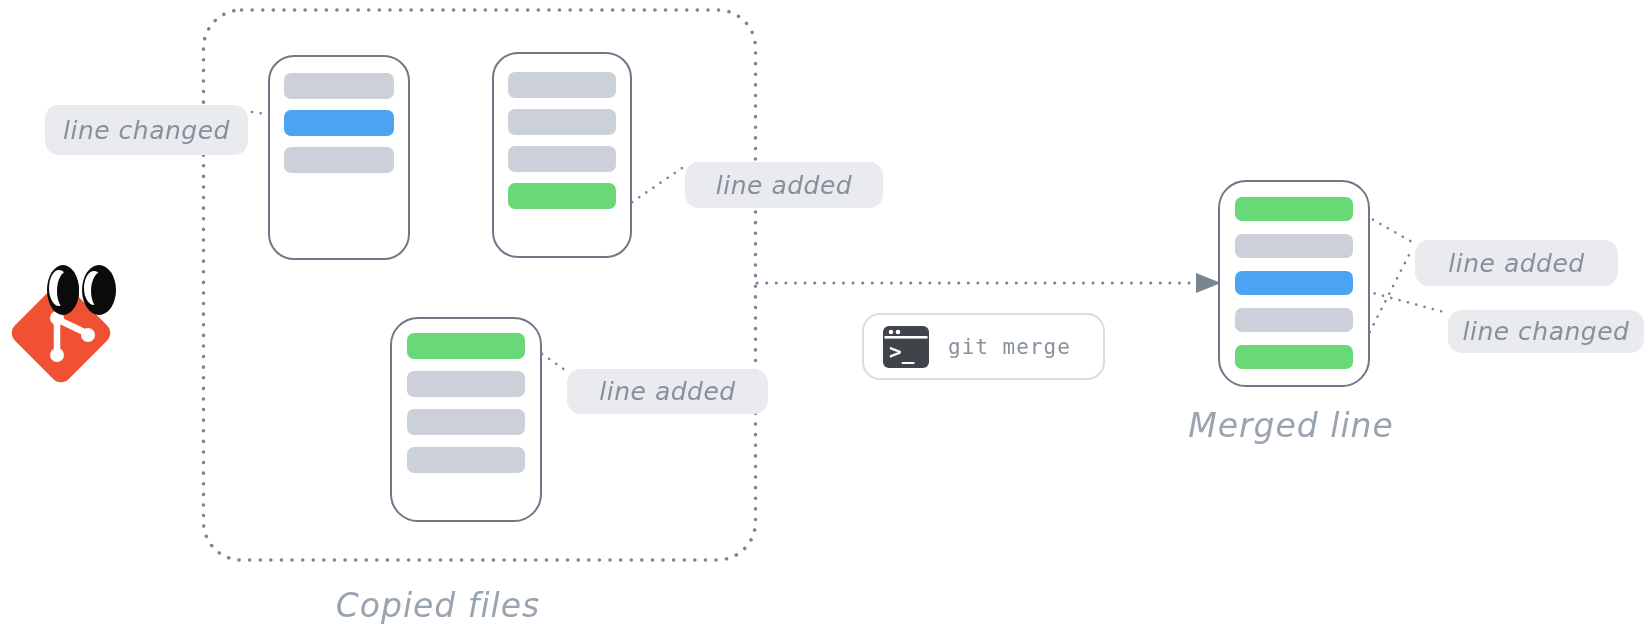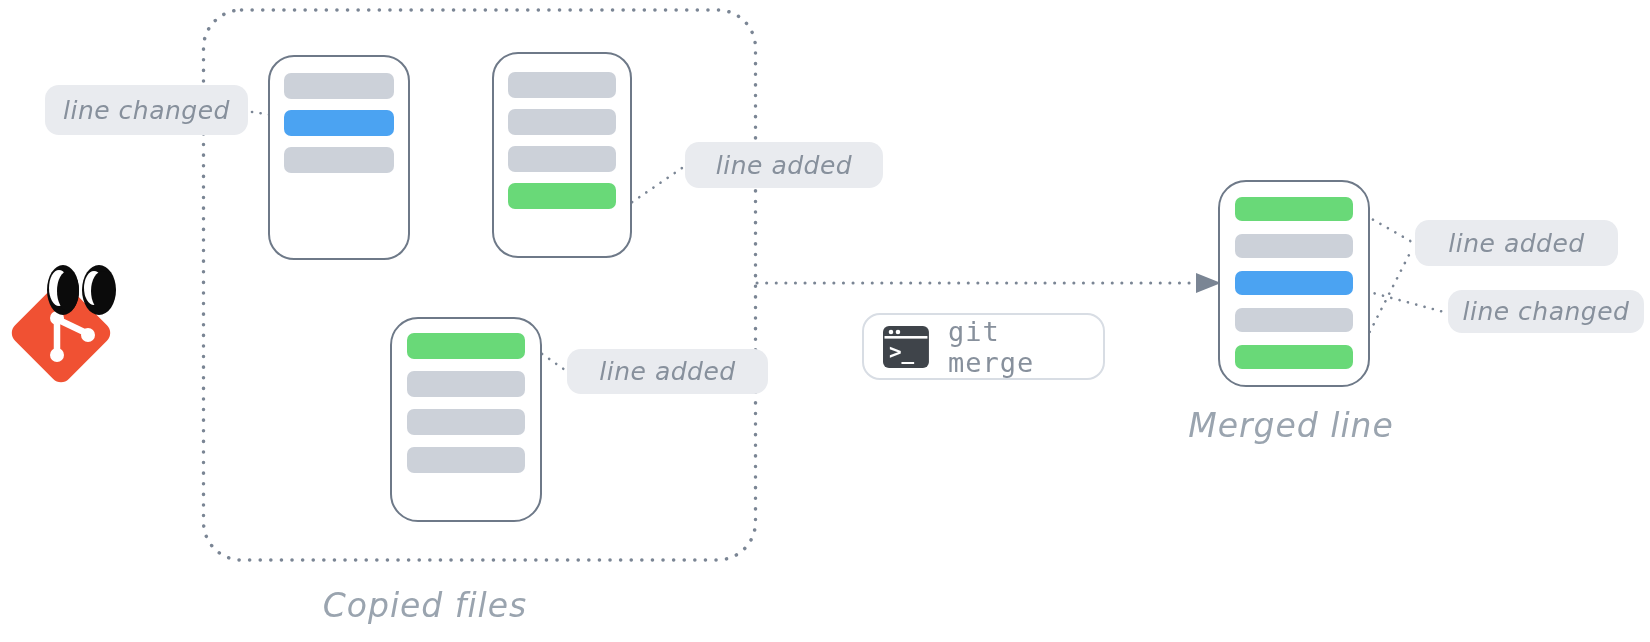--- a/index.html
+++ b/index.html
@@ -15,40 +15,40 @@
   }
   .file-line{height:26px;border-radius:7px;flex:0 0 auto;}
   .card.file1{left:268px;top:55px;width:142px;height:205px;padding:16px 14px 0;gap:11px;}
   .card.file2{left:492px;top:52px;width:140px;height:206px;padding:18px 14px 0;gap:11px;}
   .card.file3{left:390px;top:317px;width:152px;height:205px;padding:14px 15px 0;gap:12px;border-radius:28px;}
   .card.merged{left:1218px;top:180px;width:152px;height:207px;padding:15px 15px 0;gap:13px;border-radius:28px;}
   .card.merged .file-line{height:24px;}
   .label{
     position:absolute;background:var(--label-bg);border-radius:14px;
     color:var(--label-text);display:flex;align-items:center;justify-content:center;
-    font-size:25px;font-style:italic;letter-spacing:.5px;z-index:3;white-space:nowrap;
+    font-size:25px;font-style:italic;letter-spacing:.5px;z-index:3;white-space:nowrap;margin-top:20px;
   }
   .label.l-changed-left{left:45px;top:85px;width:203px;height:50px;}
   .label.l-added-top{left:685px;top:142px;width:198px;height:46px;}
   .label.l-added-bottom{left:567px;top:349px;width:201px;height:45px;}
   .label.l-added-right{left:1415px;top:220px;width:203px;height:46px;}
   .label.l-changed-right{left:1448px;top:290px;width:196px;height:43px;}
   .caption{
     position:absolute;color:var(--caption-text);font-size:33px;font-style:italic;
     letter-spacing:1px;text-align:center;z-index:2;white-space:nowrap;
   }
-  .caption.copied{left:310px;top:586px;width:230px;}
+  .caption.copied{left:323px;top:586px;width:230px;}
   .caption.merged-cap{left:1171px;top:406px;width:240px;}
   .merge-btn{
     position:absolute;left:862px;top:313px;width:243px;height:67px;background:#fff;
     border:2.5px solid var(--button-border);border-radius:18px;display:flex;
     align-items:center;gap:19px;padding-left:19px;box-sizing:border-box;z-index:2;cursor:pointer;
   }
   .merge-btn .cmd{
-    font-family:"DejaVu Sans Mono",monospace;font-size:27px;
+    font-family:"DejaVu Sans Mono",monospace;font-size:21px;
     color:var(--label-text);letter-spacing:1px;
   }
 </style>
 </head>
 <body>
 
 <div class="canvas">
 
   <svg class="overlay" viewBox="0 0 1650 642">
 

